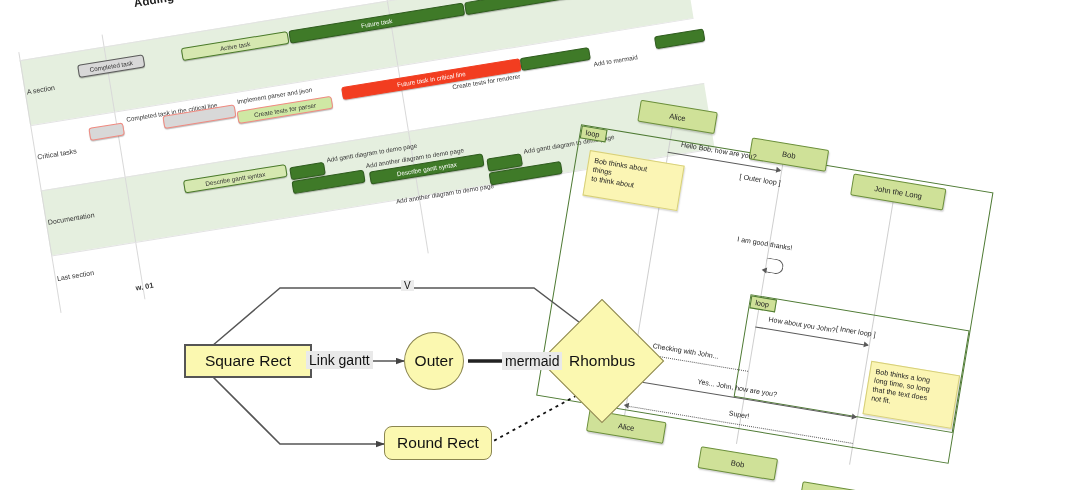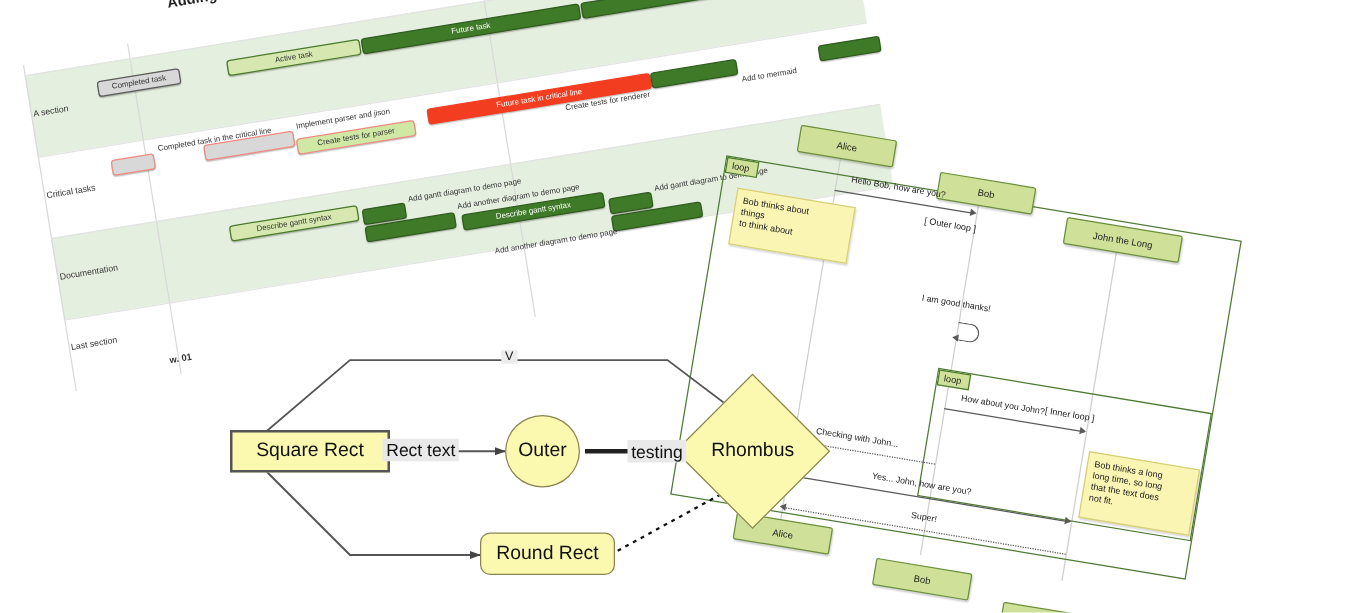--- a/index.html
+++ b/index.html
@@ -212,18 +212,18 @@
     <div class="fnode f-rect" style="left:8px;top:78px;width:128px;height:34px;">Square Rect</div>
 
     <div class="fnode f-circ" style="left:228px;top:66px;width:60px;height:58px;">Outer</div>
 
     <div class="fnode f-rhomb" style="left:382px;top:51px;">
         <span>Rhombus</span>
       </div>
 
     <div class="fnode f-round" style="left:208px;top:160px;width:108px;height:34px;">Round Rect</div>
 
-    <div class="flabel" style="left:130px;top:85px;">Rect text</div>
-    <div class="flabel" style="left:326px;top:86px;">testing</div>
+    <div class="flabel" style="left:130px;top:85px;">Link gantt</div>
+    <div class="flabel" style="left:326px;top:86px;">mermaid</div>
     <div class="flabel small" style="left:225px;top:14px;">V</div>
   </div>
 
 </div>
 
 </body></html>

